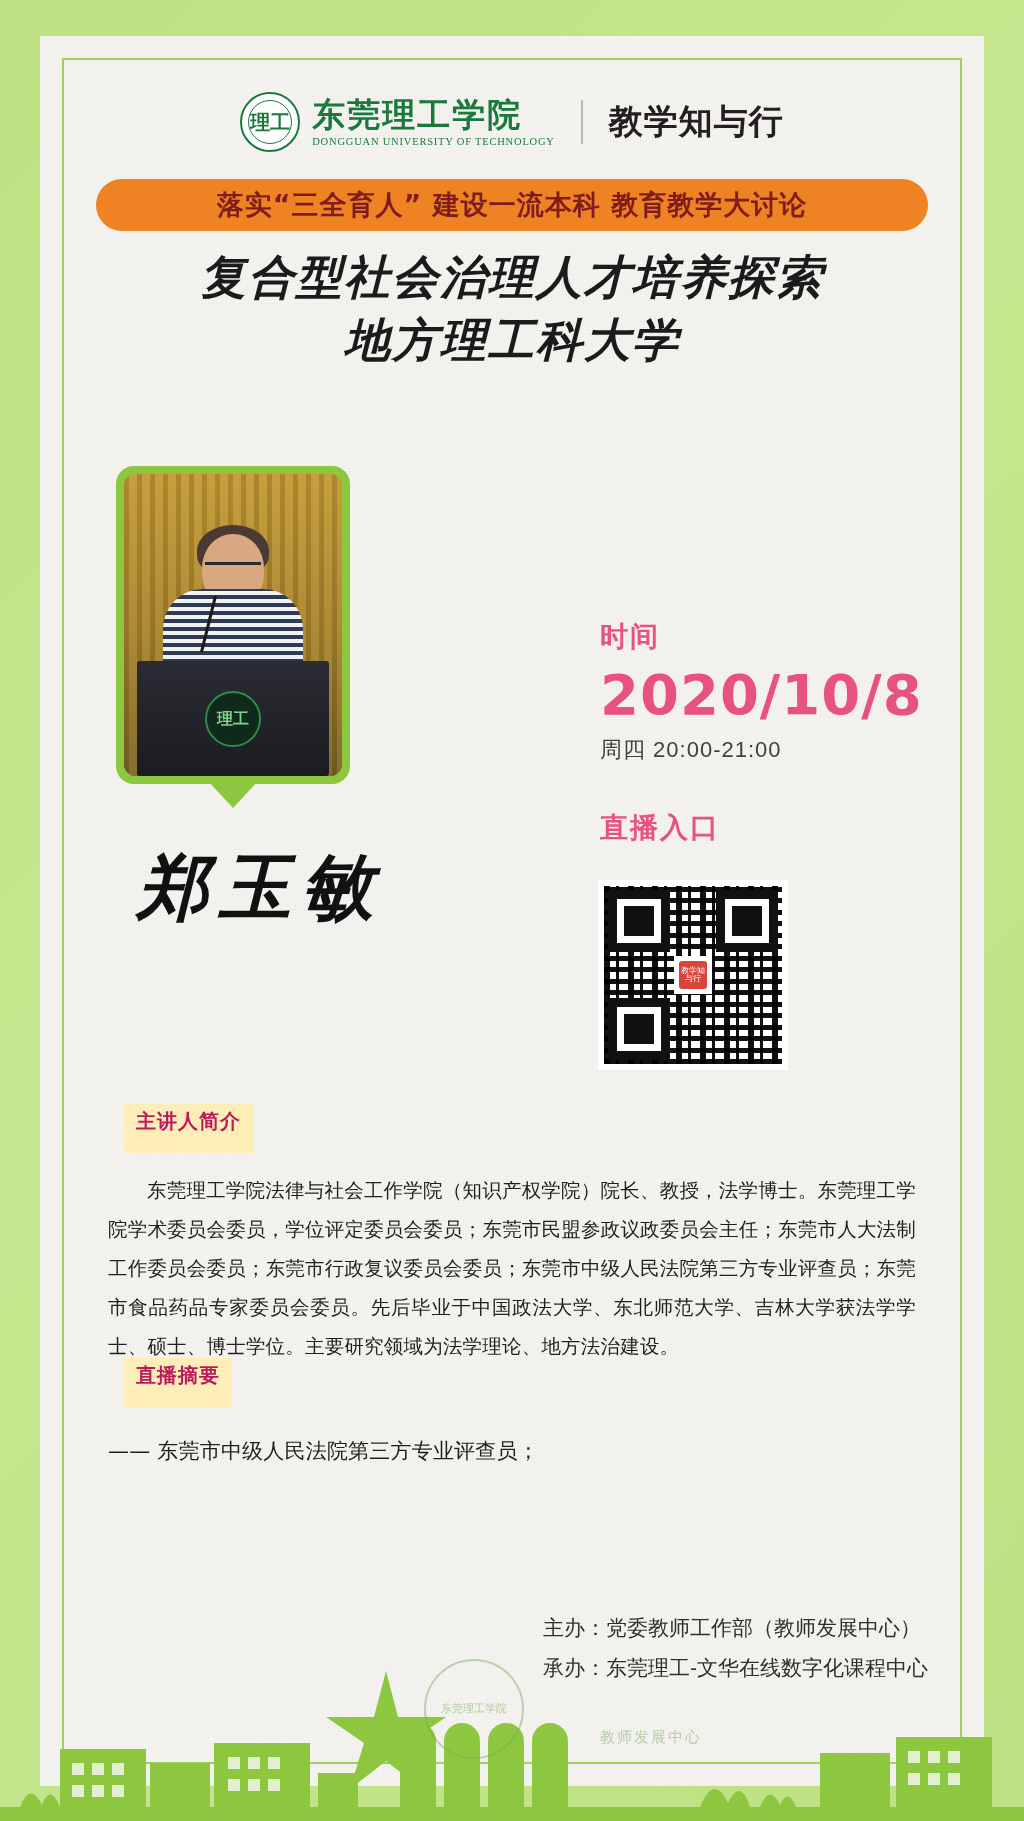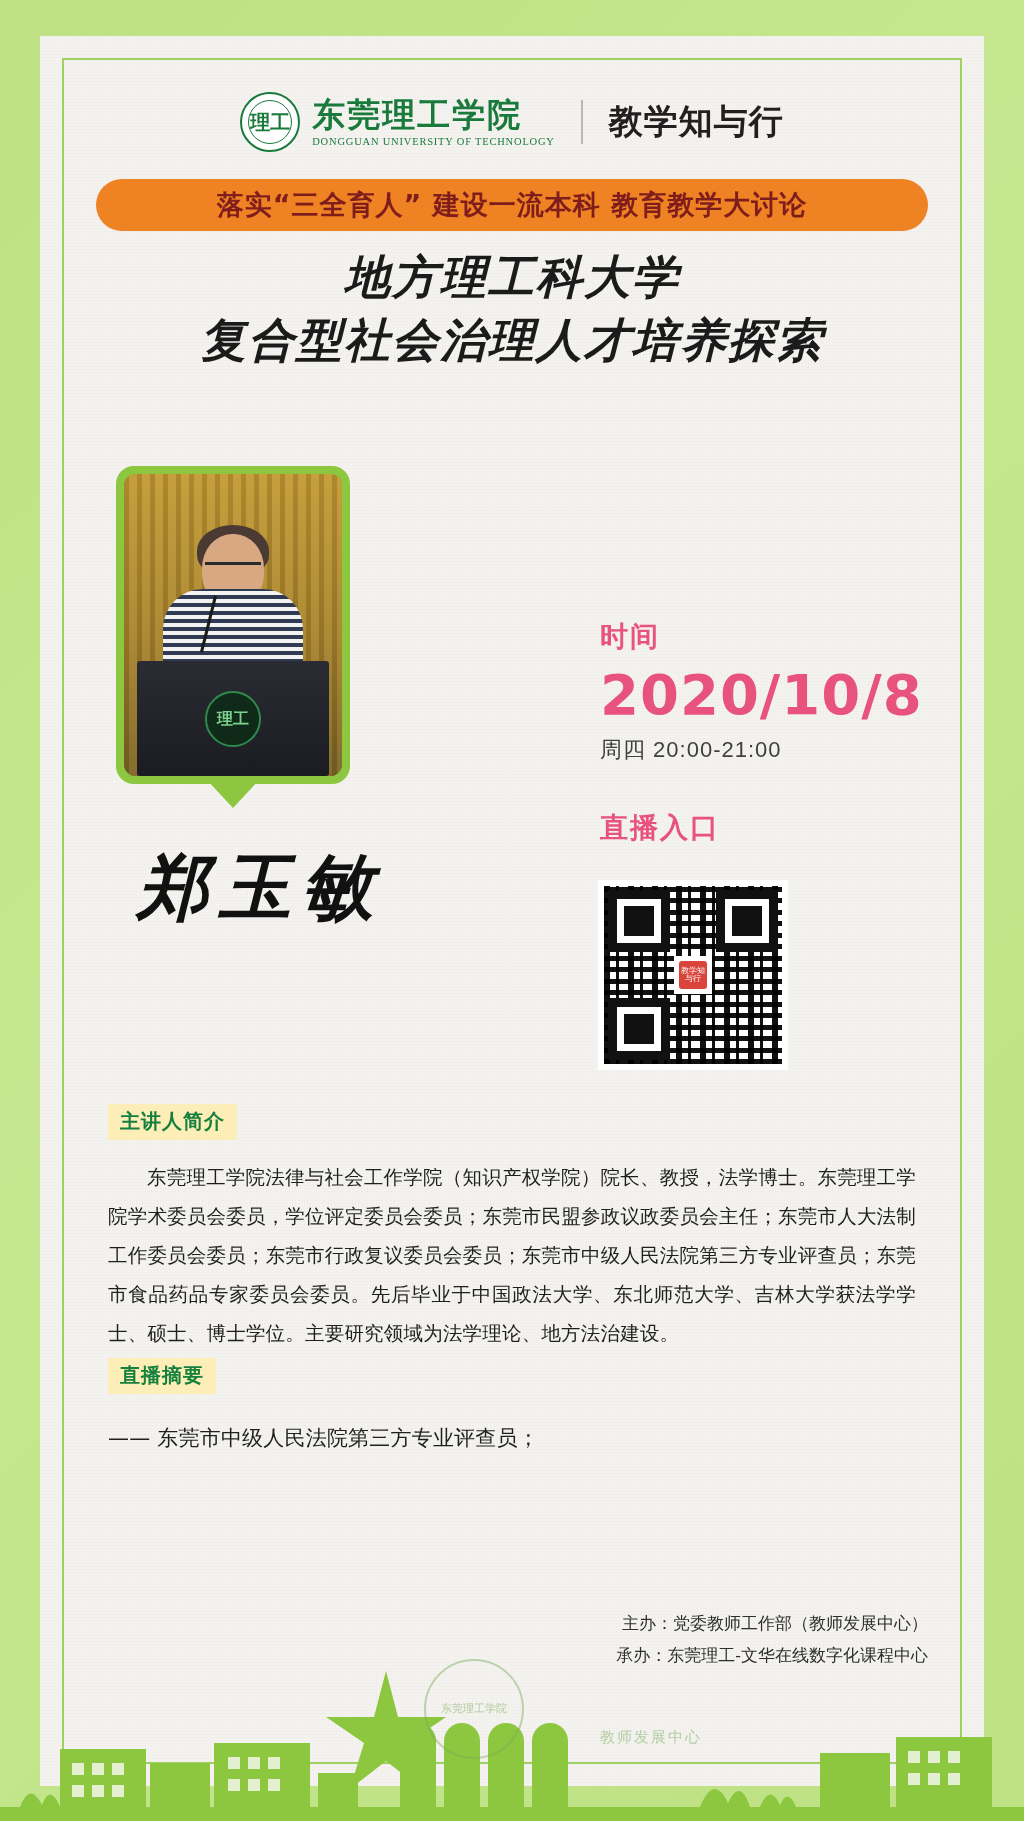--- a/index.html
+++ b/index.html
@@ -385,26 +385,27 @@
 
   
   .section {
     position: absolute;
     left: 108px;
     width: 808px;
   }
   .sec-head {
     display: inline-block;
     background: #fdeeb8;
-    color: #15803d;
+    color: #be185d;
     font-size: 20px;
     font-weight: bold;
-    padding: 4px 12px 5px 12px;
+    padding: 4px 12px 18px 12px;
     letter-spacing: 1px;
     font-family: "DejaVu Sans", "Liberation Sans", sans-serif;
+    margin-left: 16px;
   }
   .bio-text {
     margin-top: 18px;
     color: #1f1f1f;
     font-size: 19.5px;
     line-height: 2.0;
     text-align: justify;
     text-indent: 2em;
     letter-spacing: 0.2px;
     font-family: "DejaVu Sans", "Liberation Sans", sans-serif;
@@ -417,23 +418,23 @@
     letter-spacing: 0.2px;
     font-family: "DejaVu Sans", "Liberation Sans", sans-serif;
   }
   .summary-list div { white-space: nowrap; }
 
   
   .credits {
     position: absolute;
     right: 96px;
     top: 1608px;
-    text-align: right;
+    text-align: left;
     color: #2e2e2e;
-    font-size: 17px;
+    font-size: 21px;
     line-height: 1.9;
   }
 
   
   .skyline {
     position: absolute;
     left: 0;
     bottom: 0;
     width: 1024px;
     height: 190px;
@@ -483,22 +484,22 @@
         <div class="uni-en">DONGGUAN UNIVERSITY OF TECHNOLOGY</div>
       </div>
     </div>
     <div class="divider-v"></div>
     <div class="brand-cn">教学知与行</div>
   </div>
 
   <div class="slogan">落实“三全育人”  建设一流本科  教育教学大讨论</div>
 
   <div class="title">
+    <div>复合型社会治理人才培养探索</div>
     <div>地方理工科大学</div>
-    <div>复合型社会治理人才培养探索</div>
   </div>
 
   <div class="photo-wrap">
     <div class="photo-frame">
       <div class="photo-inner">
         <div class="curtain"></div>
         <div class="person-hair"></div>
         <div class="person-head"></div>
         <div class="person-glasses"></div>
         <div class="person-body"></div>

